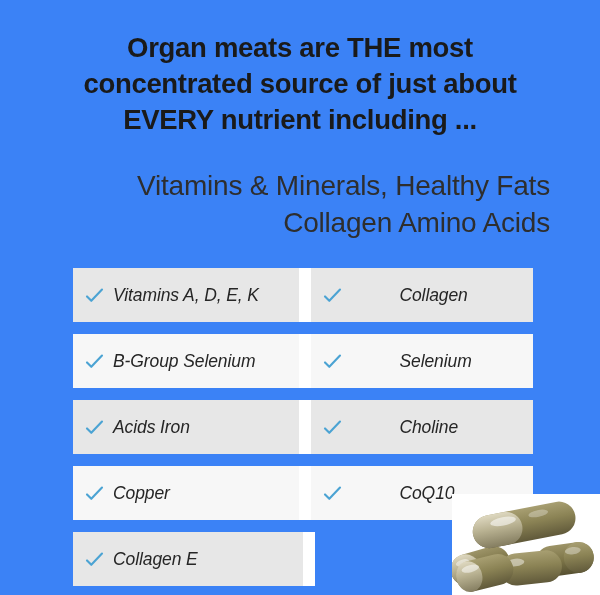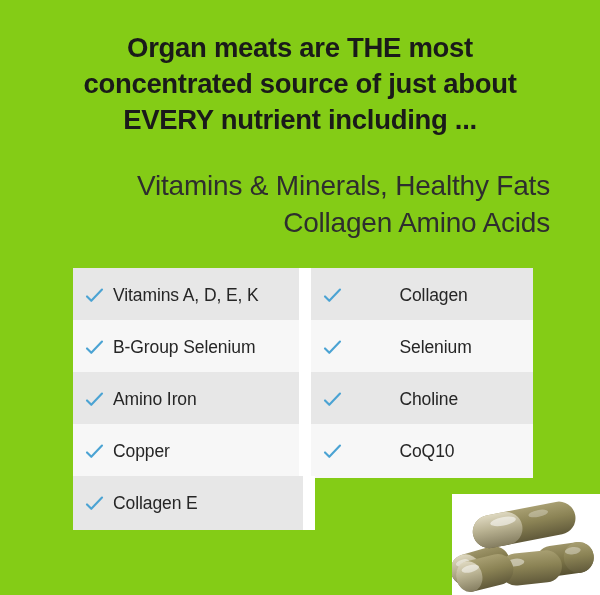--- a/index.html
+++ b/index.html
@@ -9,21 +9,21 @@
     height: 595px;
     background: #ffffff;
     font-family: "Liberation Sans", sans-serif;
     overflow: hidden;
   }
 
   #page {
     position: relative;
     width: 600px;
     height: 595px;
-    background: #84cc16;
+    background: #3b82f6;
   }
 
   
   .headline {
     position: absolute;
     left: 50px;
     top: 30px;
     width: 500px;
     text-align: center;
     font-size: 27.5px;
@@ -52,21 +52,22 @@
     position: absolute;
     left: 73px;
     top: 268px;
     width: 460px;
     height: 270px;
   }
 
   .nutrient-row {
     display: flex;
     width: 100%;
-    height: 52px;
+    height: 66px;
+    font-style: italic;
   }
 
   .nutrient-cell {
     display: flex;
     align-items: center;
     height: 54px;
     padding-left: 12px;
   }
 
   .nutrient-cell.left  { width: 230px; }
@@ -167,21 +168,21 @@
       </div>
     </div>
 
     <div class="nutrient-row row-shade-a">
       <div class="nutrient-cell left">
         <span class="check-icon">
           <svg viewBox="0 0 19 19">
               <path d="M2 10.4 L6.3 14.8 L17 3.6" fill="none" stroke="#4ba3d3" stroke-width="2.1" stroke-linecap="round" stroke-linejoin="round"></path>
             </svg>
         </span>
-        <span class="nutrient-label">Amino Iron</span>
+        <span class="nutrient-label">Acids Iron</span>
       </div>
       <div class="nutrient-cell gap"></div>
       <div class="nutrient-cell right">
         <span class="check-icon">
           <svg viewBox="0 0 19 19">
               <path d="M2 10.4 L6.3 14.8 L17 3.6" fill="none" stroke="#4ba3d3" stroke-width="2.1" stroke-linecap="round" stroke-linejoin="round"></path>
             </svg>
         </span>
         <span class="nutrient-label">Choline</span>
       </div>

